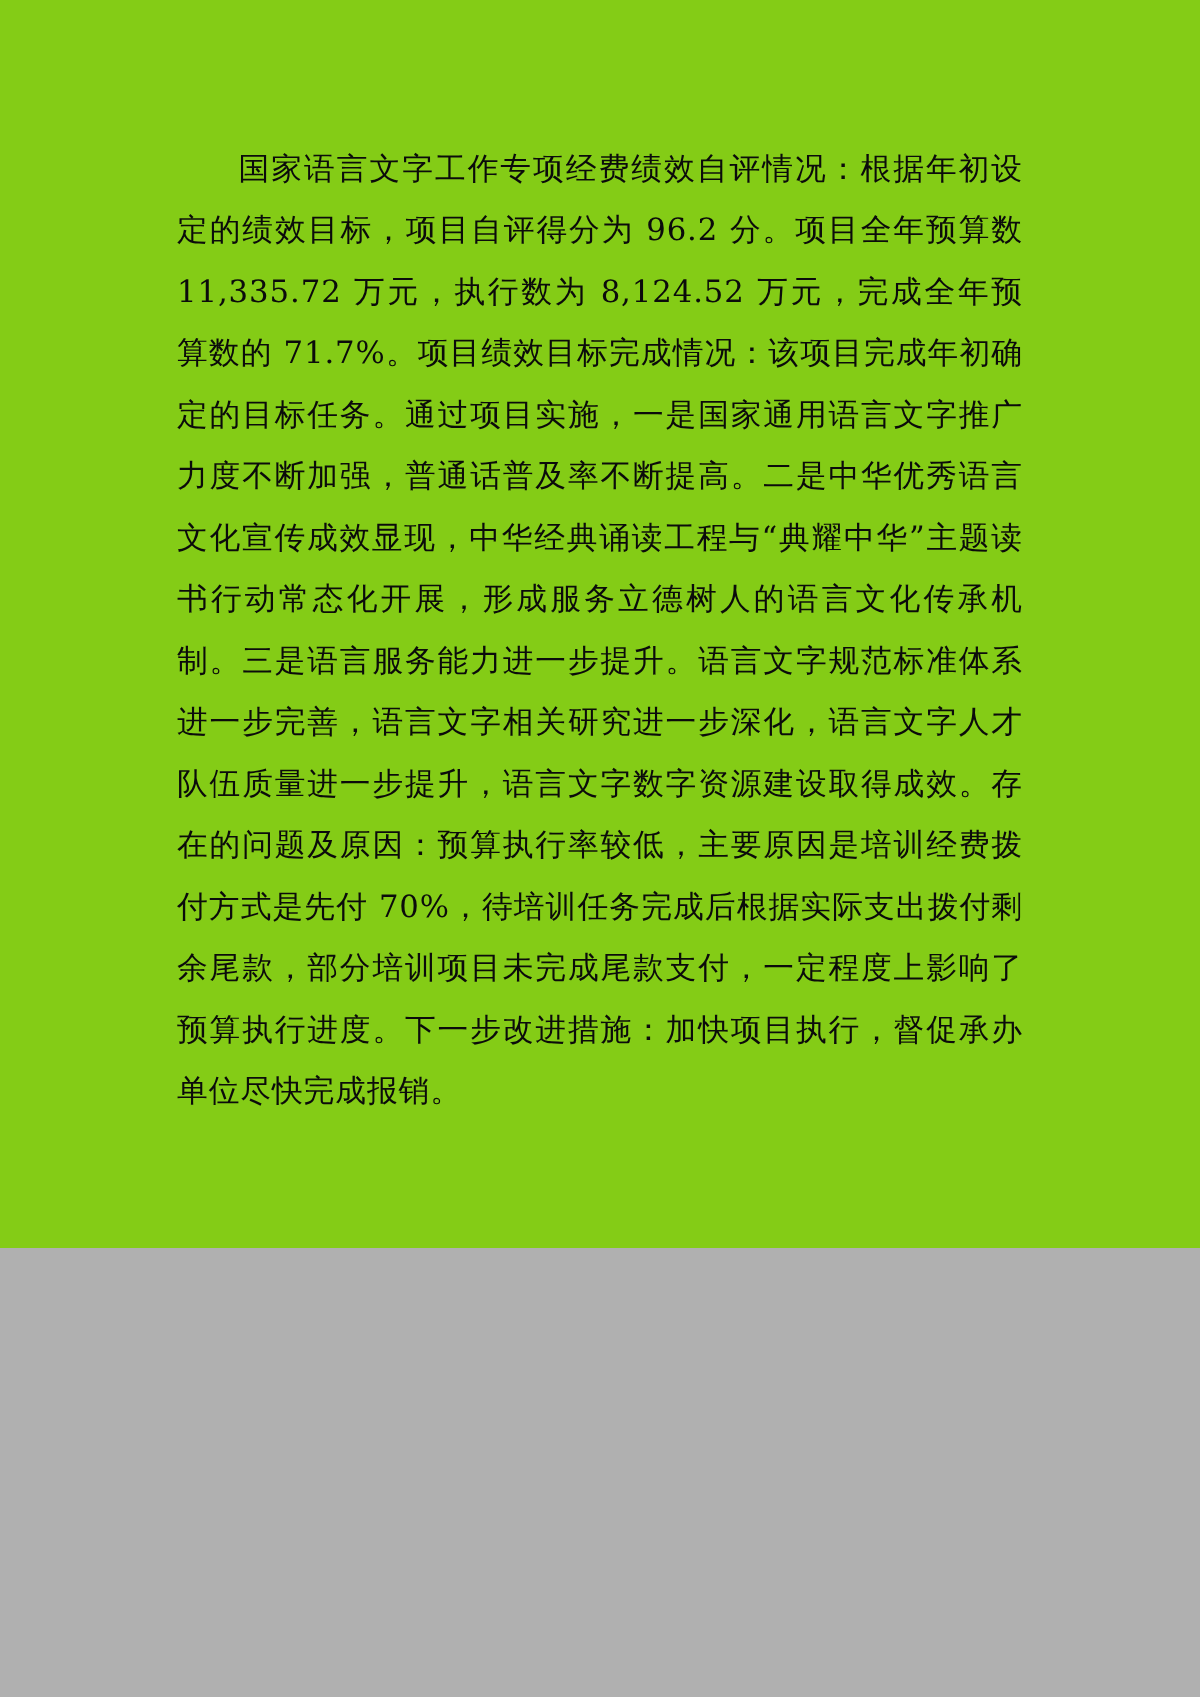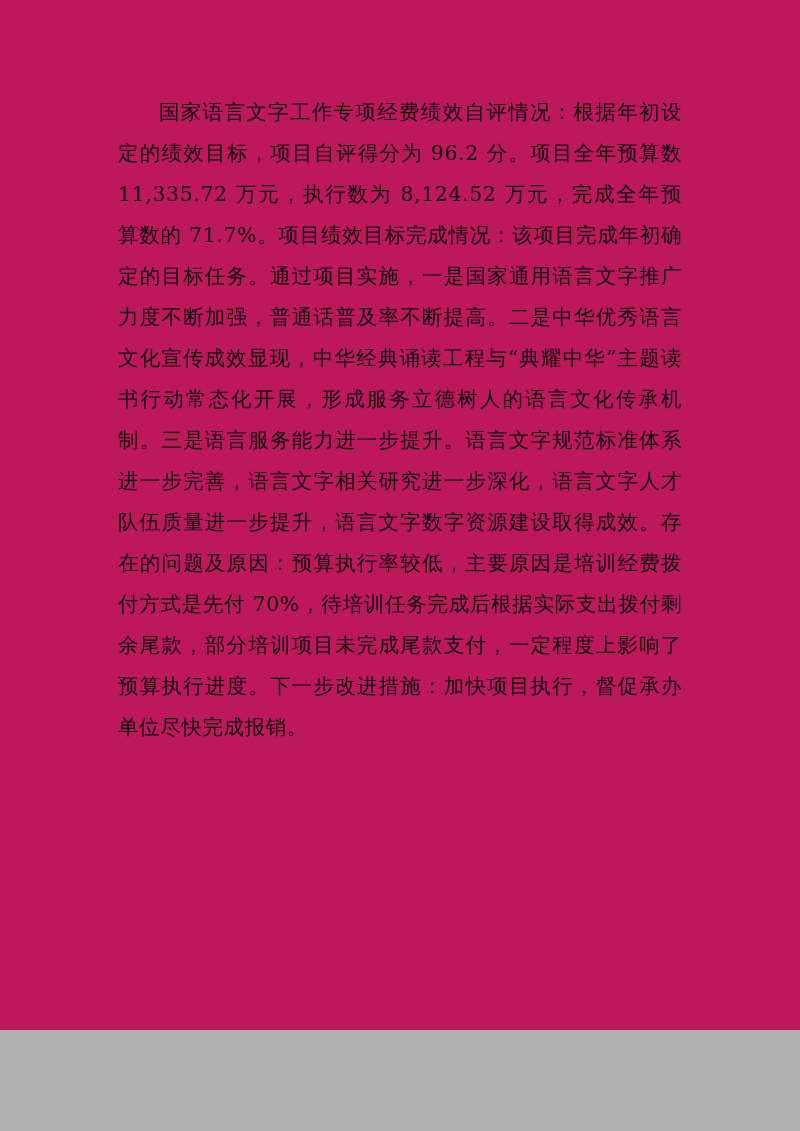--- a/index.html
+++ b/index.html
@@ -3,23 +3,23 @@
 <meta charset="utf-8">
 <style>
   html, body {
     margin: 0;
     padding: 0;
     background: #b0b0b0;
   }
   .page {
     position: relative;
     width: 800px;
-    height: 1030px;
+    height: 832px;
     margin: 0 auto;
-    background: #be185d;
+    background: #84cc16;
     box-sizing: border-box;
     overflow: hidden;
   }
   .content {
     position: absolute;
     left: 118px;
     top: 92px;
     width: 564px;
   }
   .body-text {

